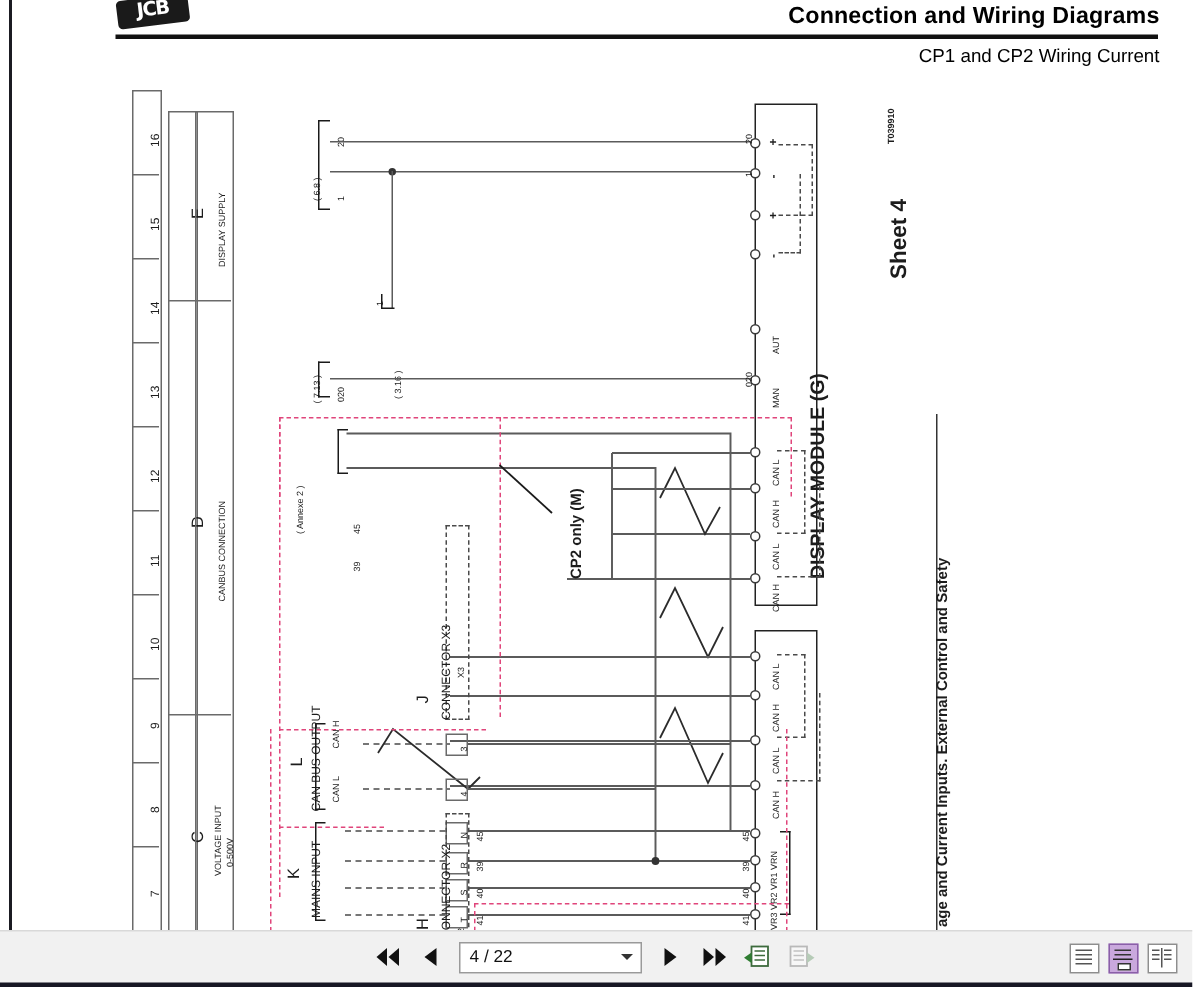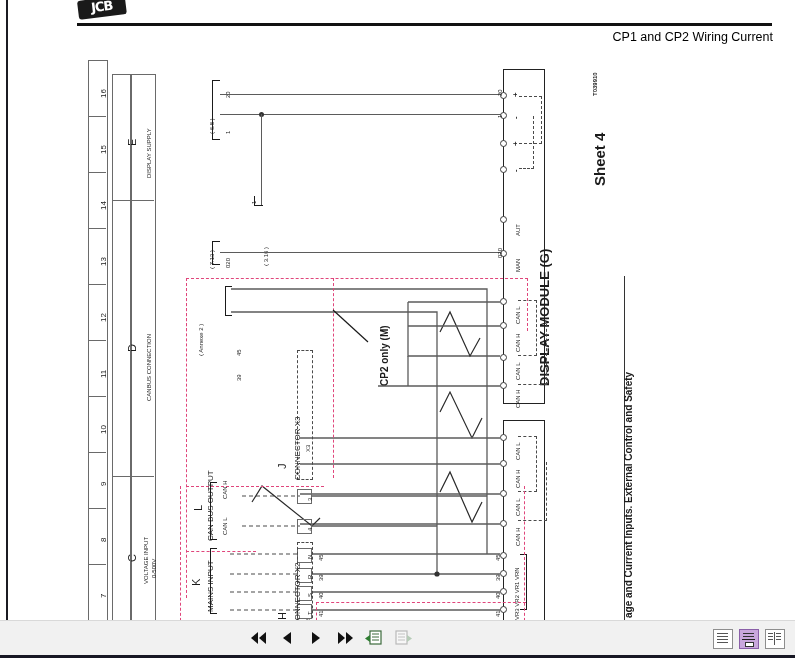--- a/index.html
+++ b/index.html
@@ -67,20 +67,21 @@
 <div class="app">
 
   <div class="page">
     <div class="page-left-rule"></div>
 
     <div class="doc-header">
       <div class="logo">
         <div class="logo-box"></div>
         <div class="logo-text">JCB</div>
       </div>
+      <div class="hdr-title">Connection and Wiring Diagrams</div>
       <div class="hdr-rule"></div>
       <div class="hdr-sub">CP1 and CP2 Wiring Current</div>
     </div>
 
     <div class="diagram">
 
       <div class="bxt" style="left:88px;top:4px;width:18px;height:562px;"></div>
       <div class="ln" style="left:88px;top:60px;width:18px;height:1px;background:#6a6a6a;"></div>
       <div class="ln" style="left:88px;top:116px;width:18px;height:1px;background:#6a6a6a;"></div>
       <div class="ln" style="left:88px;top:172px;width:18px;height:1px;background:#6a6a6a;"></div>
@@ -324,20 +325,24 @@
             <polygon points="8,1 8,13 1,7" fill="#111"></polygon>
             <polygon points="16,1 16,13 9,7" fill="#111"></polygon>
           </svg>
       </div>
       <div class="nav-ico">
         <svg width="12" height="14" viewBox="0 0 12 14">
             <polygon points="10,1 10,13 2,7" fill="#111"></polygon>
           </svg>
       </div>
 
+      <div class="pagebox">
+        <input type="text" value="4 / 22" style="">
+        <span class="caret"></span>
+      </div>
 
       <div class="nav-ico">
         <svg width="12" height="14" viewBox="0 0 12 14">
             <polygon points="2,1 2,13 10,7" fill="#111"></polygon>
           </svg>
       </div>
       <div class="nav-ico">
         <svg width="17" height="14" viewBox="0 0 17 14">
             <polygon points="1,1 1,13 8,7" fill="#111"></polygon>
             <polygon points="9,1 9,13 16,7" fill="#111"></polygon>

